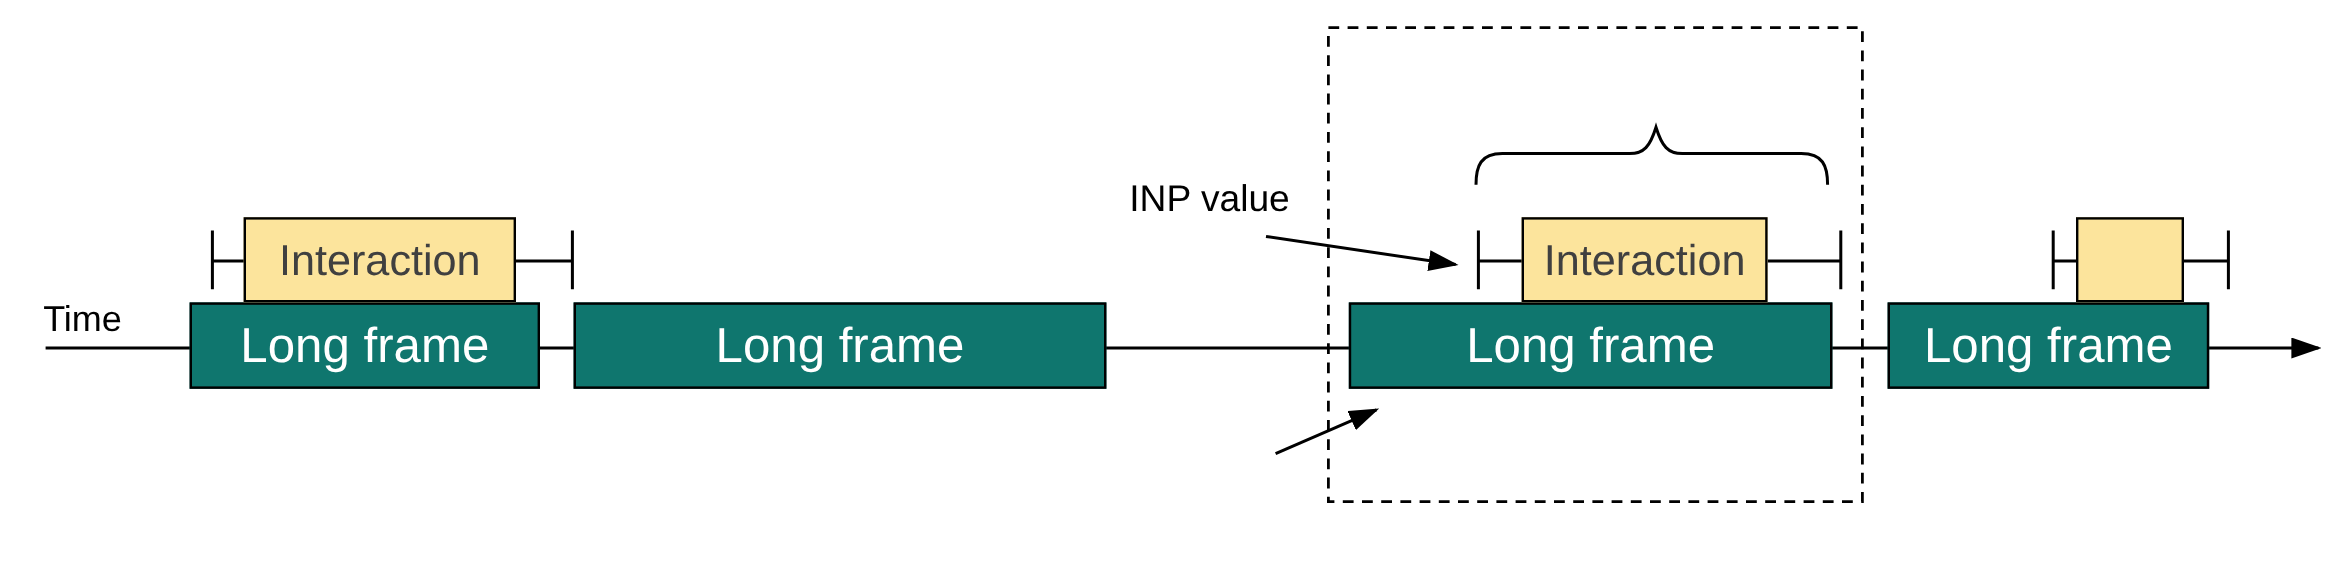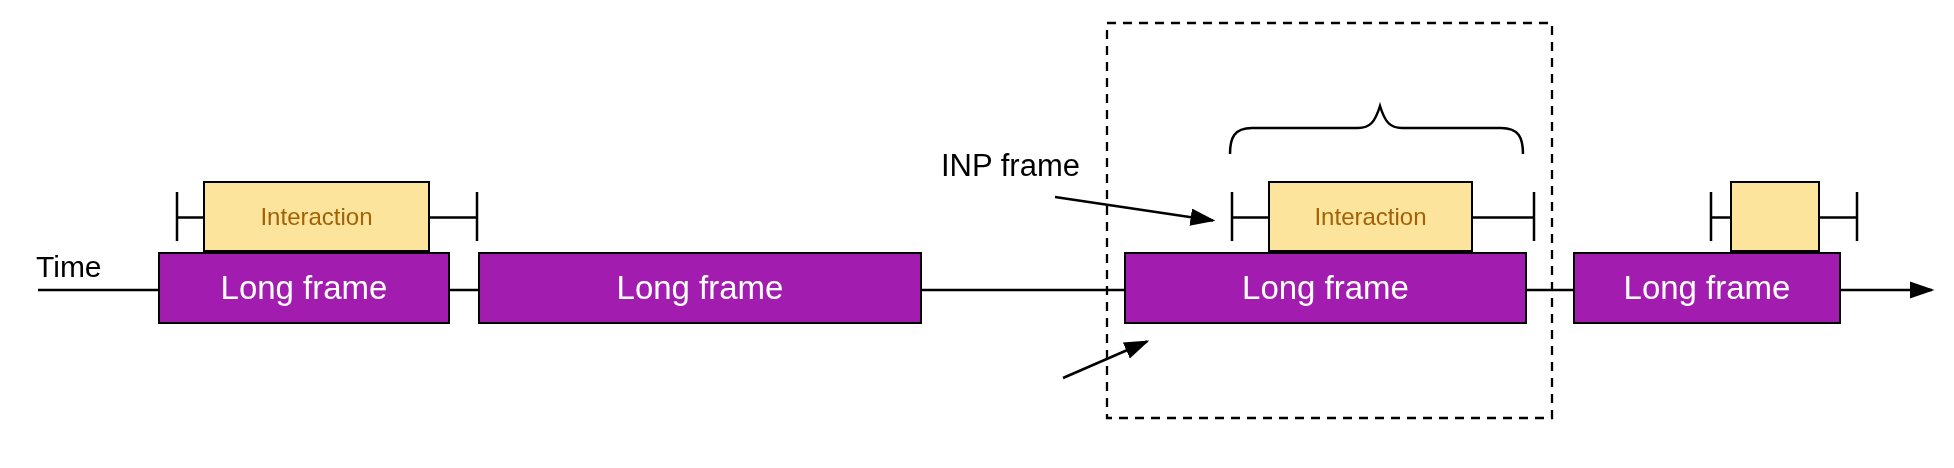--- a/index.html
+++ b/index.html
@@ -10,22 +10,22 @@
     font-family:"Liberation Sans", sans-serif;
     overflow:hidden;
   }
   .overlay{position:absolute;left:0;top:0;width:1954px;height:468px;}
   .box{
     position:absolute;box-sizing:border-box;
     border:2.5px solid #000;
     display:flex;align-items:center;justify-content:center;
     white-space:nowrap;
   }
-  .lf{background:#a21caf;color:#ffffff;font-size:33px;}
-  .int{background:#fce49c;color:#a16207;font-size:24px;}
+  .lf{background:#0f766e;color:#ffffff;font-size:41px;}
+  .int{background:#fce49c;color:#404040;font-size:36px;}
   .lbl{position:absolute;color:#000;white-space:nowrap;font-size:31px;line-height:1.1;}
   .lbl-time{font-size:30px;text-align:right;}
   svg path, svg line, svg rect{stroke:#000000;fill:none;stroke-width:2.5px;}
   svg .dashed{stroke-width:2.3px;stroke-dasharray:9 7;}
   svg marker path{fill:#000000;stroke:none;}
 </style>
 </head>
 <body>
 
 <div class="canvas">
@@ -59,15 +59,15 @@
   <div class="box lf" style="left:158px;top:252px;width:292px;height:72px;">Long frame</div>
   <div class="box lf" style="left:478px;top:252px;width:444px;height:72px;">Long frame</div>
   <div class="box lf" style="left:1124px;top:252px;width:403px;height:72px;">Long frame</div>
   <div class="box lf" style="left:1573px;top:252px;width:268px;height:72px;">Long frame</div>
 
   <div class="box int" style="left:203px;top:181px;width:227px;height:71px;">Interaction</div>
   <div class="box int" style="left:1268px;top:181px;width:205px;height:71px;">Interaction</div>
   <div class="box int" style="left:1730px;top:181px;width:90px;height:71px;"></div>
 
   <div class="lbl lbl-time" style="left:36px;top:250px;">Time</div>
-  <div class="lbl" style="left:941px;top:149px;">INP frame</div>
+  <div class="lbl" style="left:941px;top:149px;">INP value</div>
 
 </div>
 
 </body></html>

